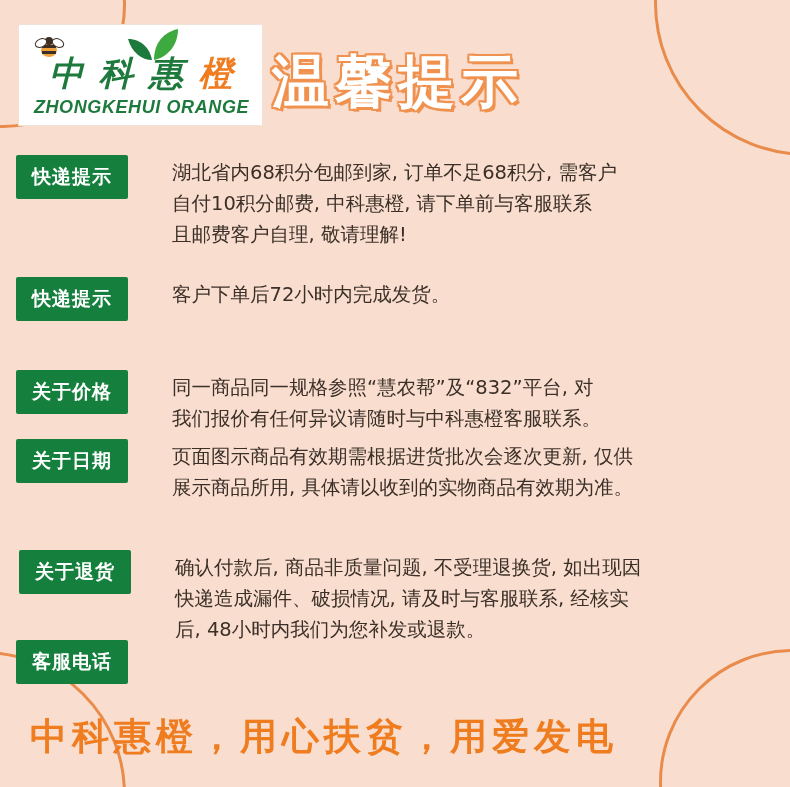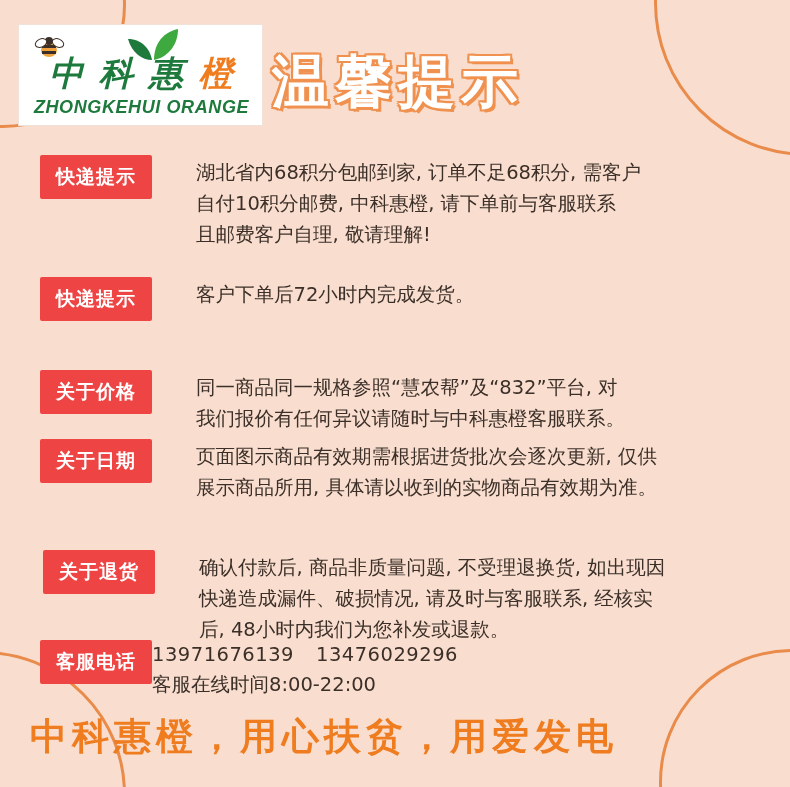--- a/index.html
+++ b/index.html
@@ -139,22 +139,22 @@
   .row {
     position: relative;
     display: flex;
     align-items: flex-start;
     margin-bottom: 0;
   }
   .tag {
     flex: 0 0 auto;
     width: 112px;
     height: 44px;
-    margin-left: 40px;
-    background: #ef4444;
+    margin-left: 16px;
+    background: #15803d;
     color: #ffffff;
     font-family: "DejaVu Sans", sans-serif;
     font-size: 19px;
     font-weight: bold;
     letter-spacing: 1px;
     display: flex;
     align-items: center;
     justify-content: center;
     border-radius: 2px;
     box-sizing: border-box;
@@ -275,23 +275,19 @@
 
     <div class="row r4">
       <div class="tag">关于退货</div>
       <div class="content">确认付款后, 商品非质量问题, 不受理退换货, 如出现因
 快递造成漏件、破损情况, 请及时与客服联系, 经核实
 后, 48小时内我们为您补发或退款。</div>
     </div>
 
     <div class="row r5">
       <div class="tag">客服电话</div>
-      <div class="content-phone">
-        <div class="phone-line"><span>13971676139</span><span class="phone-gap"></span><span>13476029296</span></div>
-        <div>客服在线时间8:00-22:00</div>
-      </div>
     </div>
 
   </div>
 
   <div class="footer">中科惠橙，用心扶贫，用爱发电</div>
 
 </div>
 
 </body></html>

